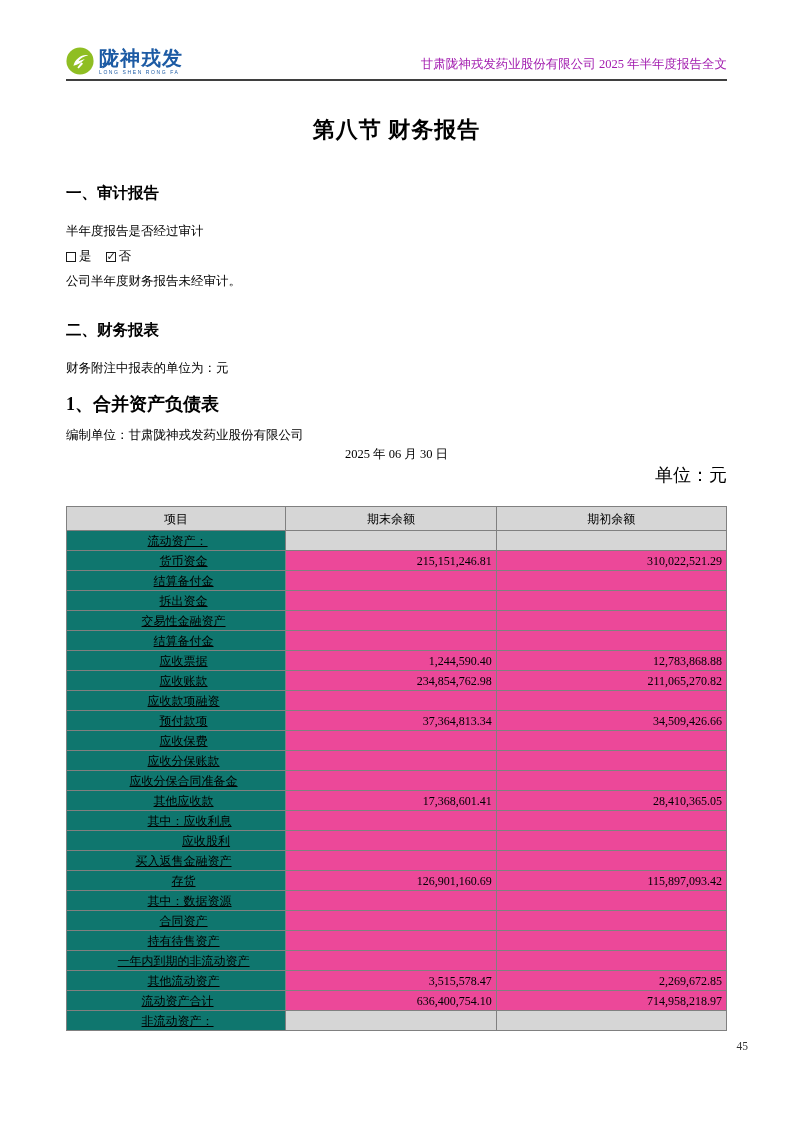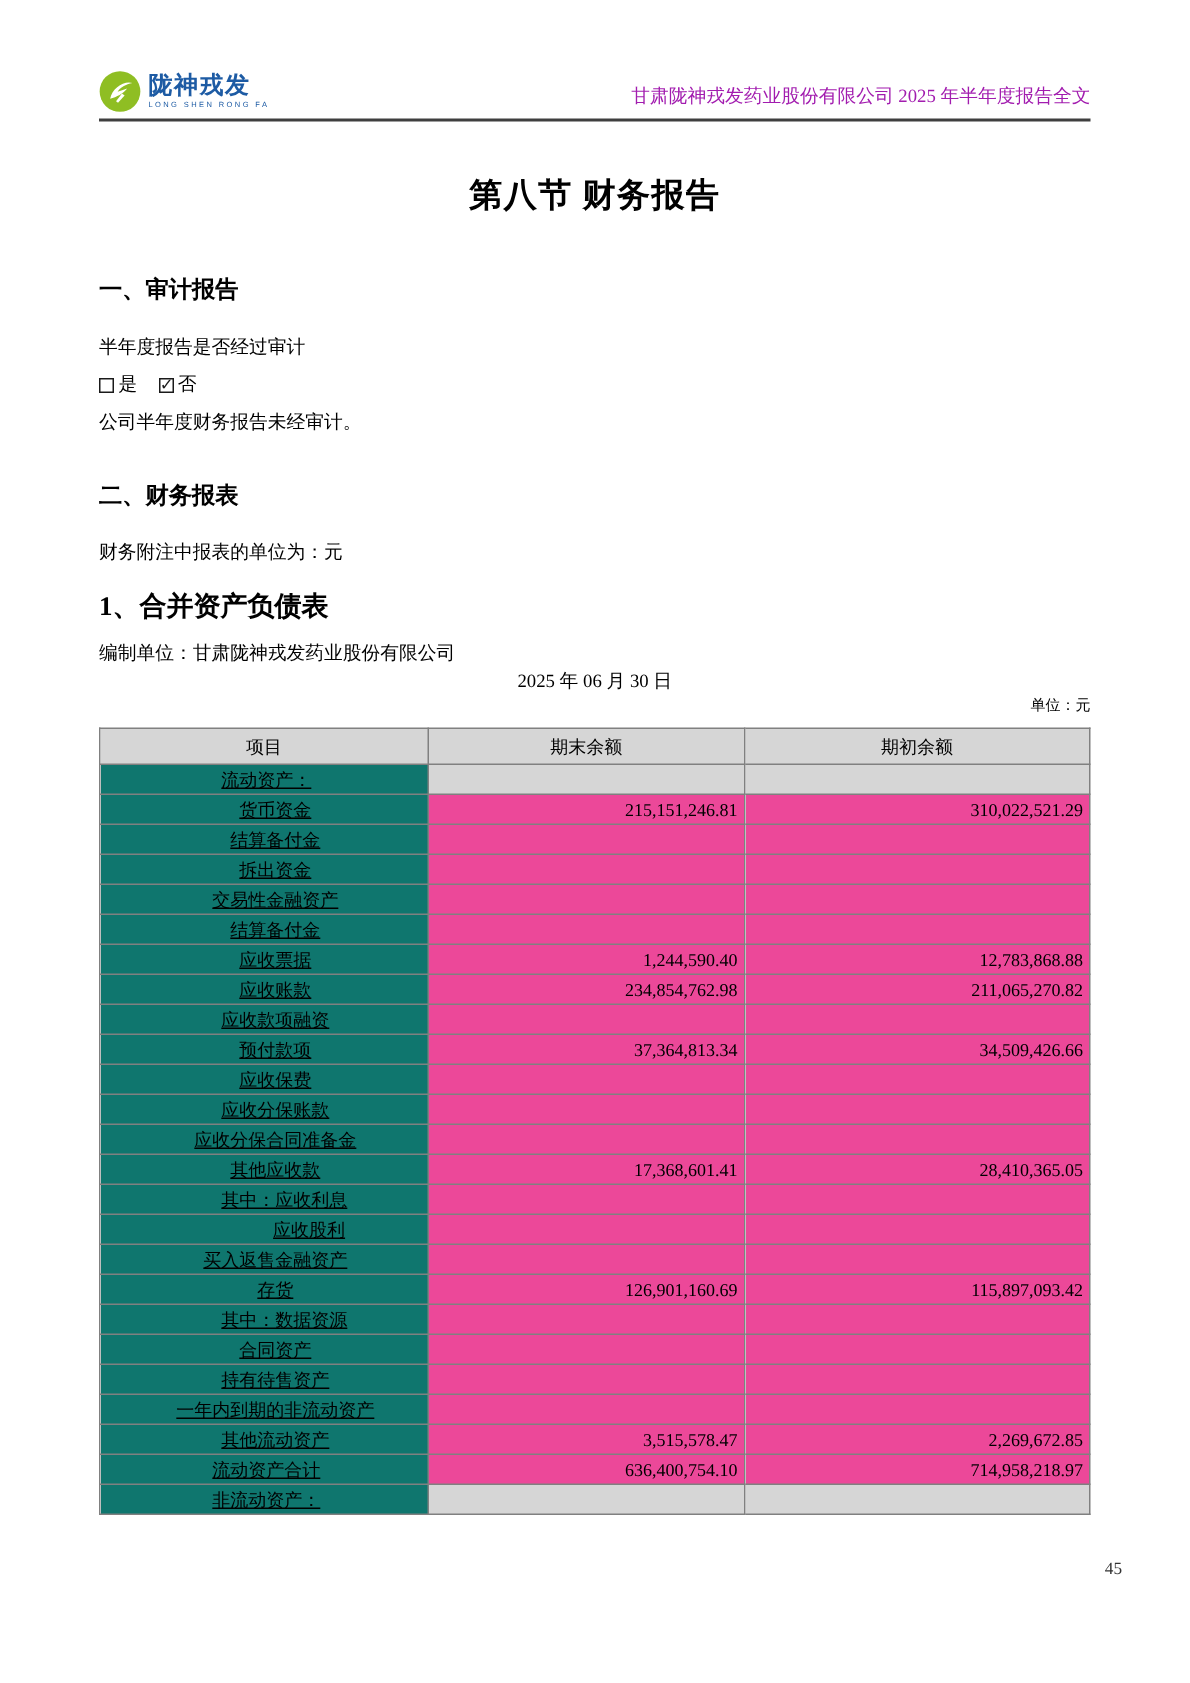--- a/index.html
+++ b/index.html
@@ -12,21 +12,21 @@
     overflow: hidden;
   }
   .page { position: absolute; top: 0; left: 0; width: 793px; height: 1122px; }
   .content { width: 661px; margin: 0 auto; padding-top: 45px; }
 
   
   .header-bar { display: flex; justify-content: space-between; align-items: flex-end; height: 30px; }
   .logo-wrap { display: flex; align-items: center; gap: 5px; }
   .logo-circle { width: 28px; height: 28px; }
   .brand-text { display: flex; flex-direction: column; line-height: 1; }
-  .brand-cn { font-size: 16px; font-weight: bold; color: #1d5ba4; font-family: "Liberation Sans", sans-serif; letter-spacing: 1px; }
+  .brand-cn { font-size: 20px; font-weight: bold; color: #1d5ba4; font-family: "Liberation Sans", sans-serif; letter-spacing: 1px; }
   .brand-en { font-size: 5px; color: #1d5ba4; letter-spacing: 1.6px; margin-top: 2px; font-family: "Liberation Sans", sans-serif; }
   .doc-title { font-size: 12.5px; color: #a21caf; padding-bottom: 2px; }
   .header-rule { border: none; border-top: 2.5px solid #3f3f3f; margin-top: 4px; }
 
   
   .report-title { text-align: center; font-size: 22px; font-weight: bold; margin-top: 34px; letter-spacing: 1px; }
   .h2 { font-size: 15.5px; font-weight: bold; margin-top: 38px; }
   .h2.second { margin-top: 30px; }
   .h3 { font-size: 18px; font-weight: bold; margin-top: 15px; }
   .para { font-size: 12.5px; margin-top: 19px; }
@@ -37,24 +37,24 @@
     display: inline-block; width: 10px; height: 10px;
     border: 1.2px solid #1a1a1a; position: relative; background: #fff;
   }
   .cbox.checked::after {
     content: "✓"; position: absolute; left: 0px; top: -3px;
     font-size: 11px; font-weight: bold; color: #1a1a1a;
     font-family: "DejaVu Sans", sans-serif;
   }
   .prep-line { font-size: 12.5px; margin-top: 11px; }
   .date-line { font-size: 12.5px; text-align: center; margin-top: 2px; }
-  .unit-line { font-size: 10px; text-align: right; margin-top: 0px; }
+  .unit-line { font-size: 18px; text-align: right; margin-top: 0px; }
 
   
-  table.balance { width: 100%; border-collapse: collapse; margin-top: 8px; table-layout: fixed; }
+  table.balance { width: 100%; border-collapse: collapse; margin-top: 19px; table-layout: fixed; }
   table.balance col.c1 { width: 33.2%; }
   table.balance col.c2 { width: 31.9%; }
   table.balance col.c3 { width: 34.9%; }
   table.balance th, table.balance td {
     border: 1px solid #808080;
     font-size: 12px; font-weight: normal;
     height: 20px; line-height: 14px;
     padding: 2px 4px;
     overflow: hidden; white-space: nowrap;
   }

